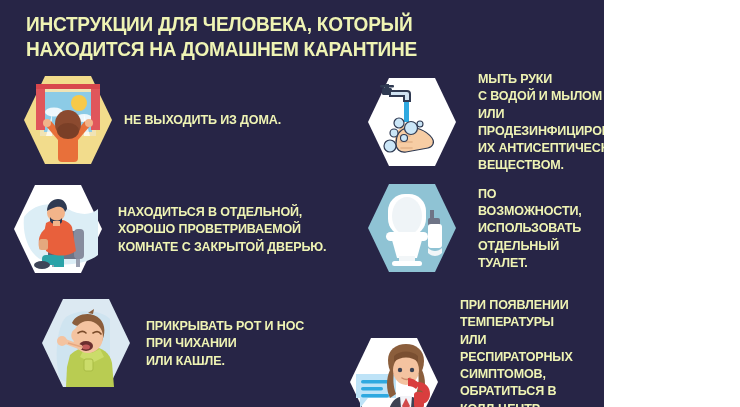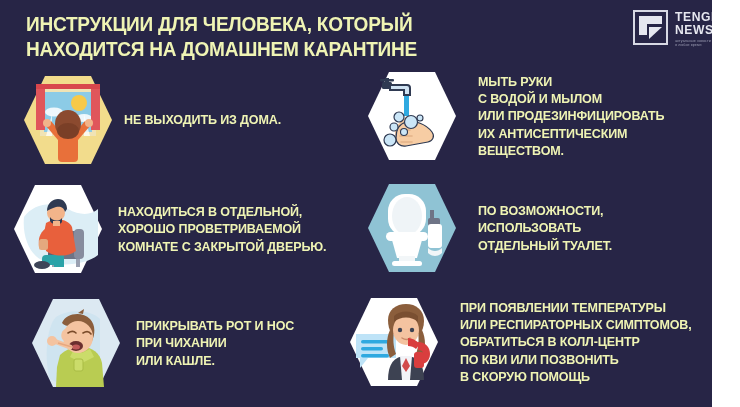--- a/index.html
+++ b/index.html
@@ -2,21 +2,21 @@
 <html lang="ru"><head>
 <meta charset="utf-8">
 <style>
   html, body {
     margin: 0;
     padding: 0;
     background: #ffffff;
   }
   #infographic {
     position: relative;
-    width: 712px;
+    width: 604px;
     height: 407px;
     background: #272546;
     overflow: hidden;
     font-family: "Liberation Sans", sans-serif;
     -webkit-font-smoothing: antialiased;
   }
 
   
   .header {
     position: absolute;
@@ -101,21 +101,21 @@
     text-transform: uppercase;
     white-space: pre-line;
     margin-left: 8px;
   }
 
   
   #item-1 { left: 22px;  top: 74px;  }
   #item-2 { left: 366px; top: 70px;  }
   #item-3 { left: 12px;  top: 183px; }
   #item-4 { left: 366px; top: 182px; }
-  #item-5 { left: 30px;  top: 297px; justify-content: space-between; }
+  #item-5 { left: 40px;  top: 297px; justify-content: space-between; }
   #item-6 { left: 348px; top: 296px; }
 
   #item-1 .item-text { margin-left: 10px; }
   #item-2 .item-text { margin-left: 20px; }
   #item-3 .item-text { margin-left: 14px; }
   #item-4 .item-text { margin-left: 20px; }
   #item-5 .item-text { margin-left: 14px; }
   #item-6 .item-text { margin-left: 20px; }
 </style>
 </head>

